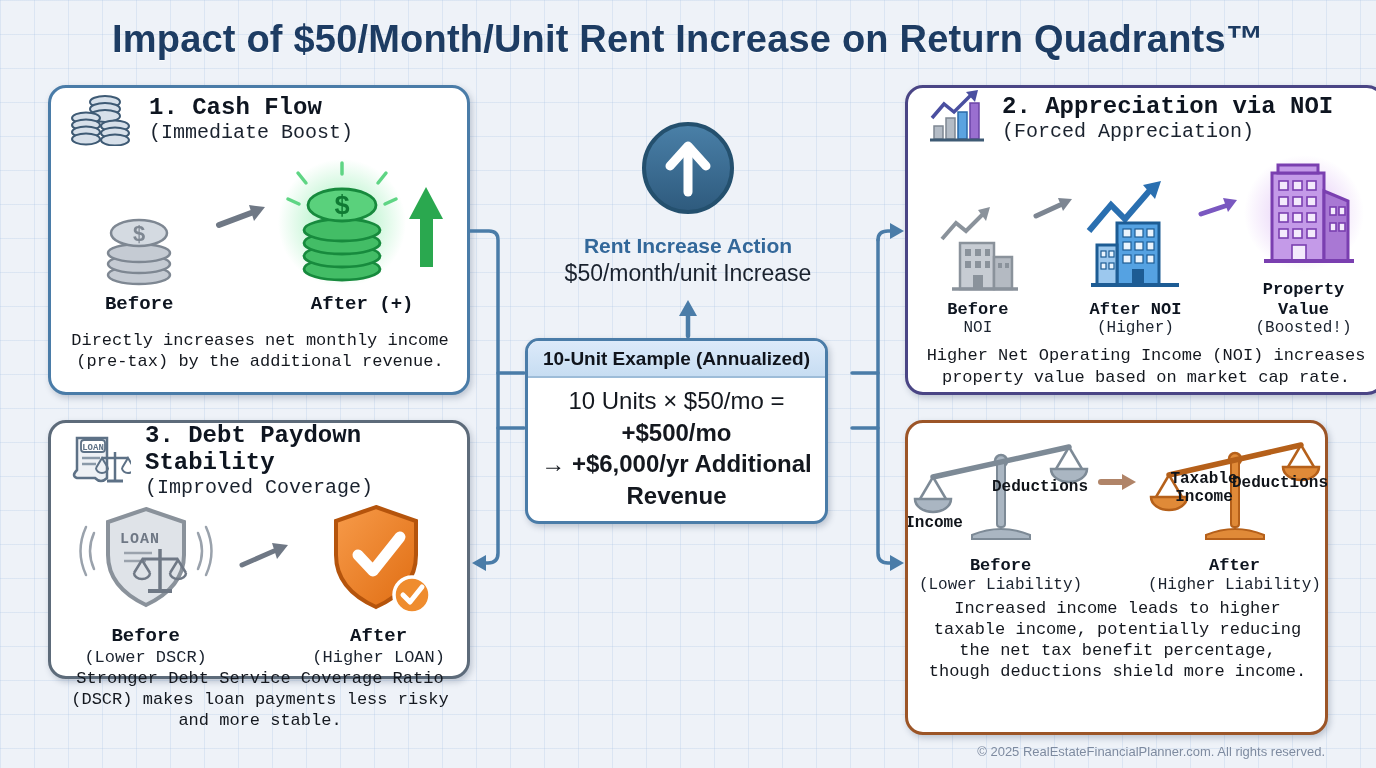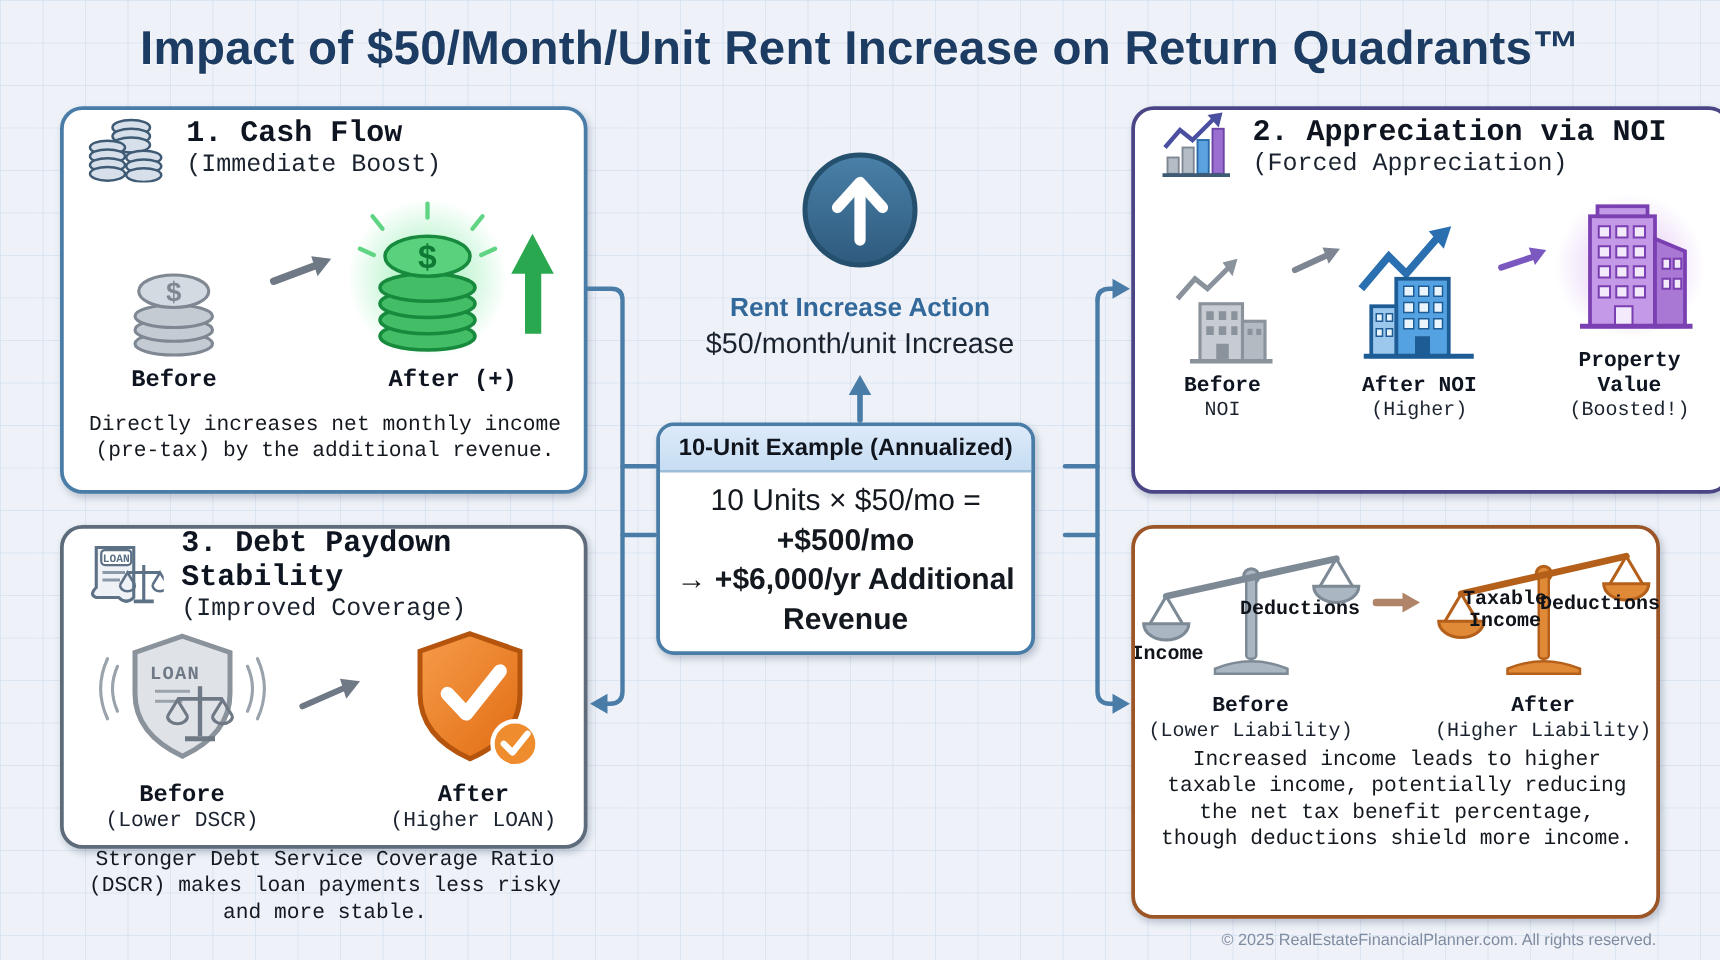--- a/index.html
+++ b/index.html
@@ -41,21 +41,21 @@
   .sm .lbl-sub { font-size:16px; }
 
   
   .q1 .row { gap:6px; margin-top:6px; }
   .q1 .q-desc { margin-top:14px; }
   
   .q2 .row { gap:2px; margin-top:2px; }
   .q2 .q-desc { margin-top:8px; }
   
   .q3 .row { gap:16px; margin-top:4px; }
-  .q3 .q-desc { margin-top:10px; }
+  .q3 .q-desc { }
   
   .q4 .row { gap:4px; margin-top:2px; }
   .q4 .q-desc { margin-top:4px; }
 
   .center-stack { position:absolute; left:470px; width:436px; top:120px; text-align:center; z-index:2; }
   .action-title { font-size:21px; font-weight:800; color:#33689a; margin-top:14px; }
   .action-sub { font-size:23px; color:#1a222e; margin-top:2px; }
 
   .example-box {
     position:absolute; left:525px; top:338px; width:303px; z-index:2;
@@ -277,20 +277,21 @@
               <rect x="97" y="72" width="6" height="8"></rect>
             <rect x="50" y="94" width="14" height="16"></rect>
           </g>
           <line x1="22" y1="110" x2="112" y2="110" stroke="#7a3fb0" stroke-width="4"></line>
         </svg>
       </span>
       <div class="lbl">Property Value</div>
       <div class="lbl-sub">(Boosted!)</div>
     </div>
   </div>
+  <div class="q-desc">Higher Net Operating Income (NOI) increases property value based on market cap rate.</div>
 </div>
 
 <div class="quad q3">
   <div class="q-head">
     <span class="icon">
       <svg width="62" height="58" viewBox="0 0 62 58">
         <path d="M8,8 h30 v40 q-6,6 -12,0 h-18 q-6,-2 0,-8 Z" fill="#eef1f5" stroke="#5d7186" stroke-width="2.5"></path>
         <rect x="12" y="10" width="24" height="12" rx="3" fill="#fff" stroke="#5d7186" stroke-width="1.8"></rect>
         <text x="24" y="19.5" text-anchor="middle" font-size="9" font-weight="bold" fill="#5d7186">LOAN</text>
         <line x1="13" y1="28" x2="31" y2="28" stroke="#8a99a8" stroke-width="2.5"></line>

